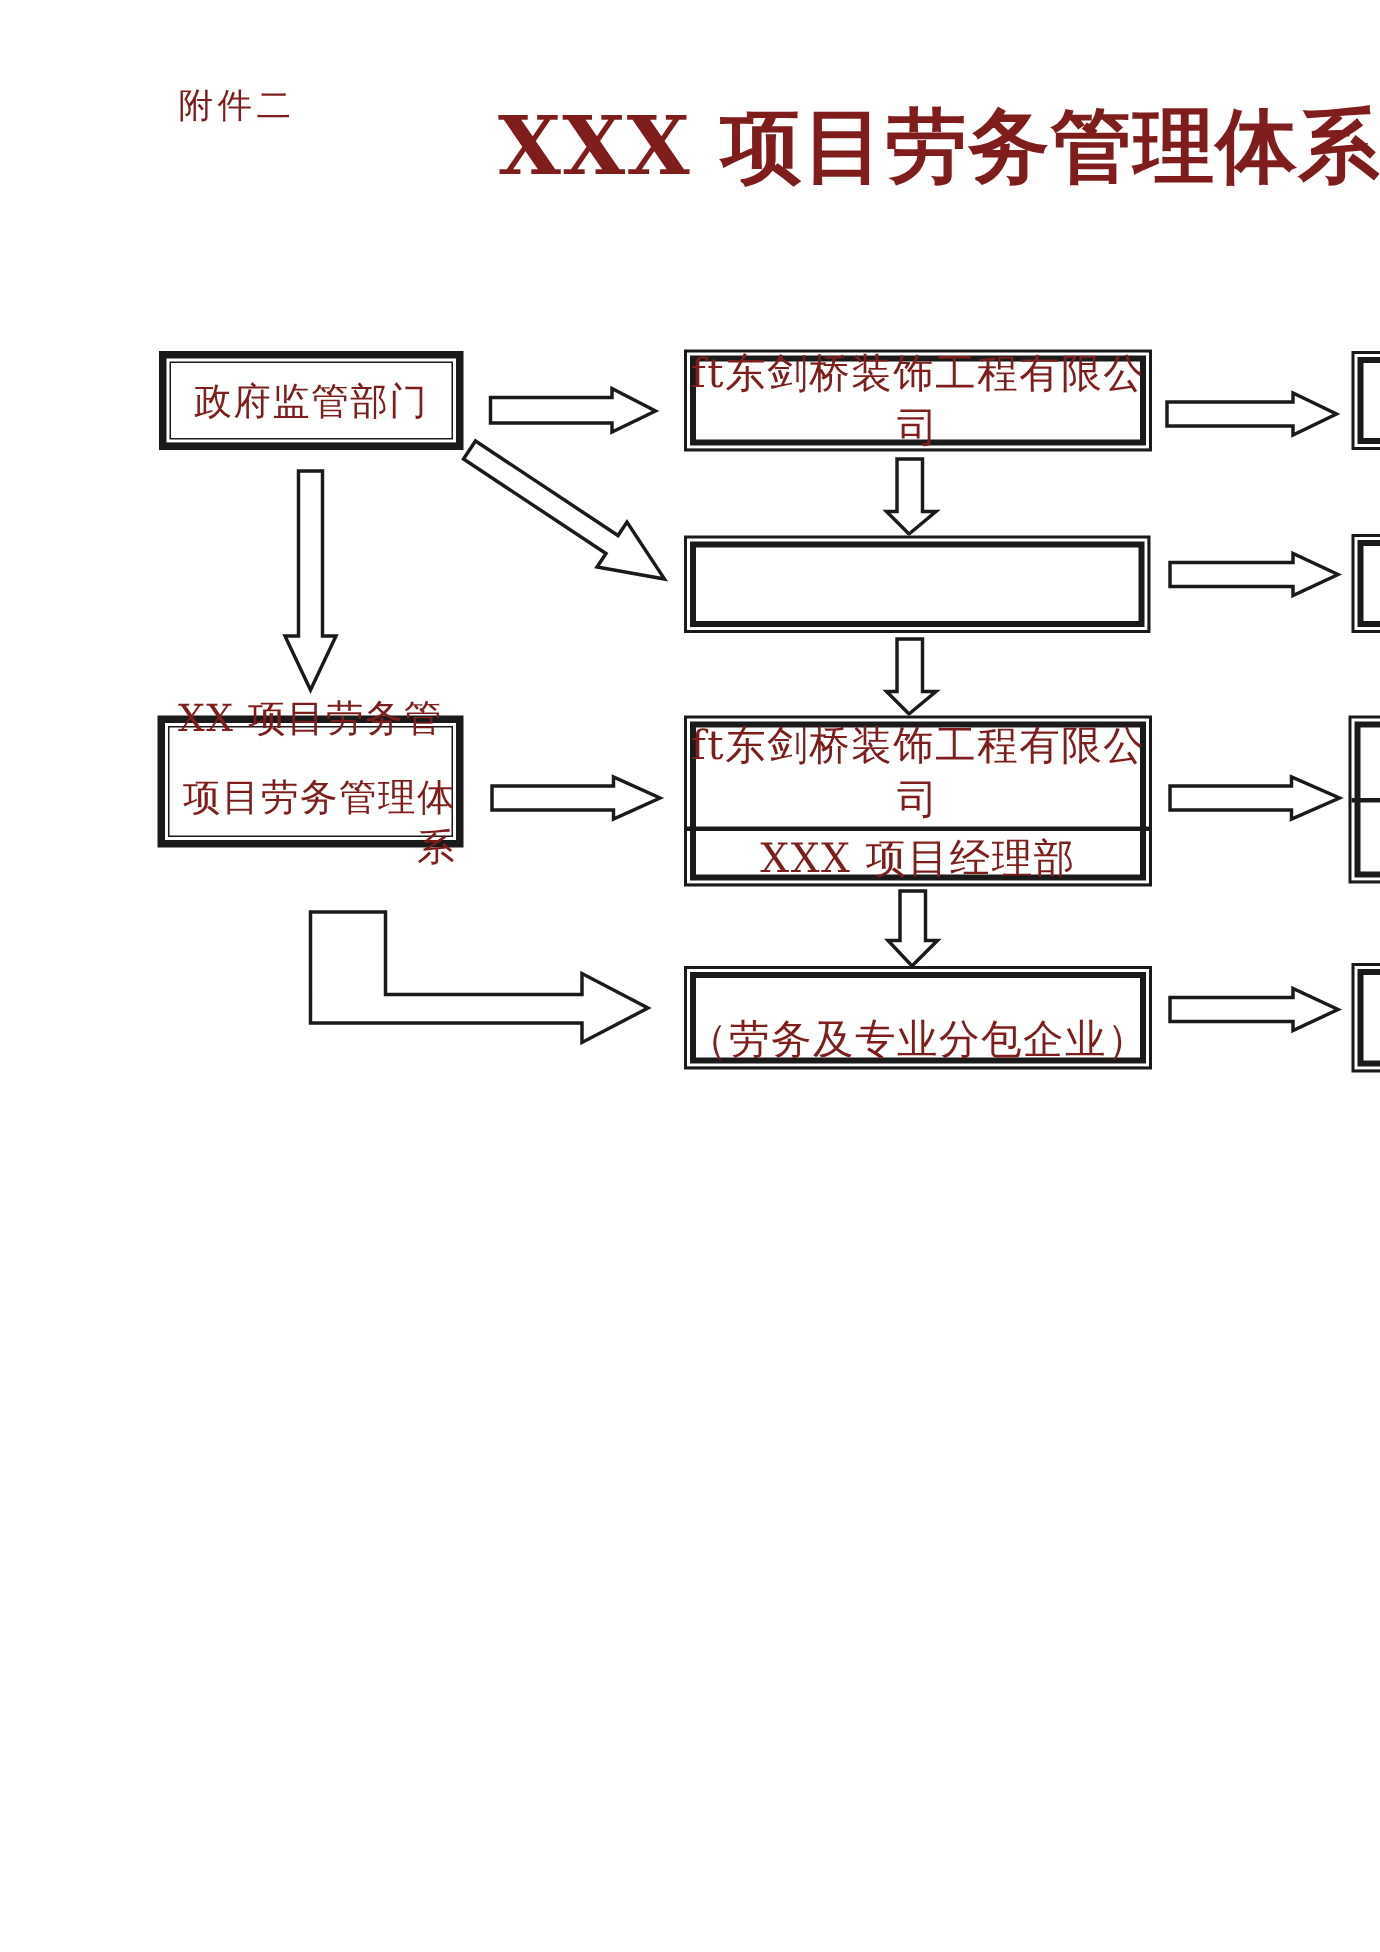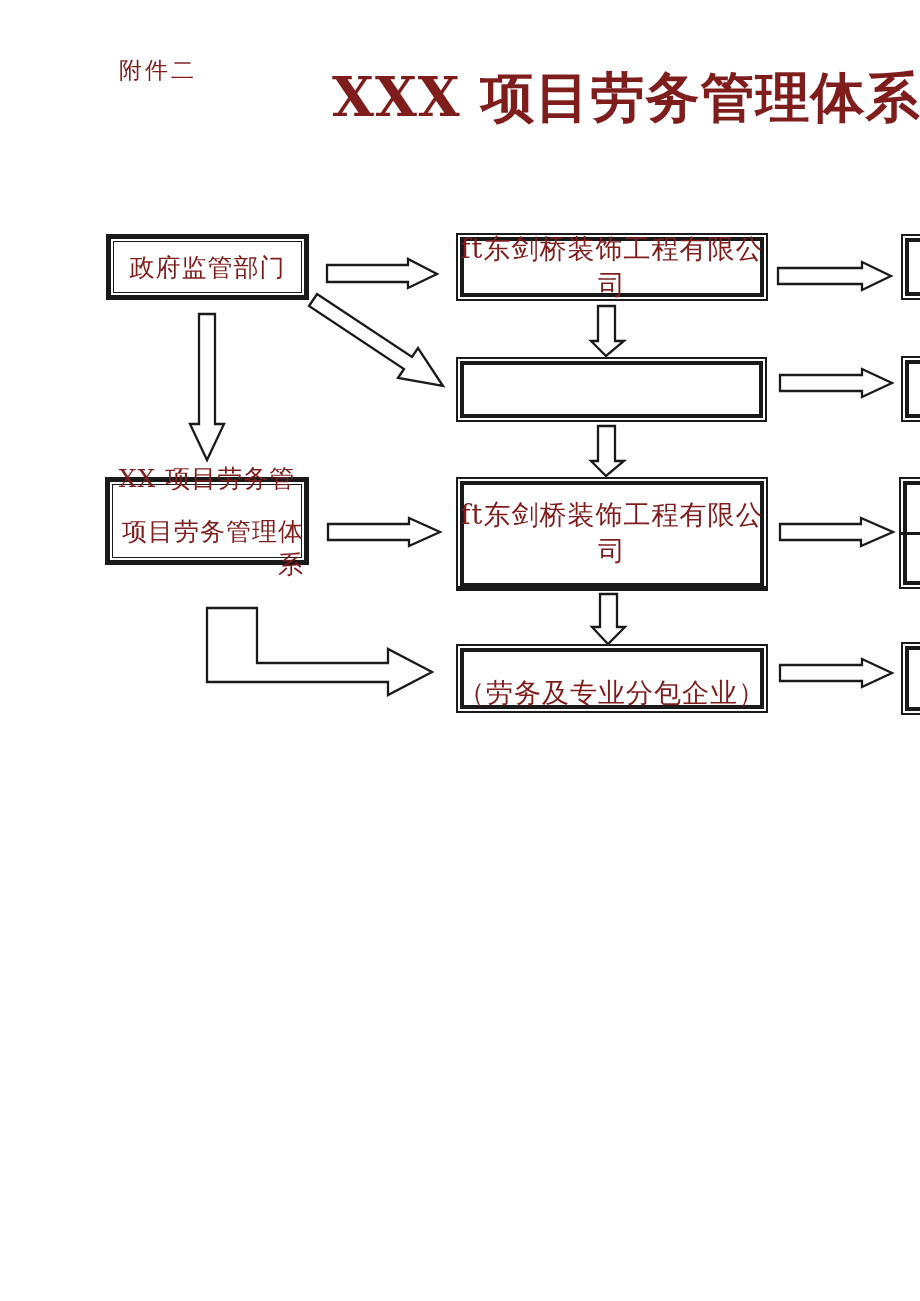--- a/index.html
+++ b/index.html
@@ -81,20 +81,23 @@
 
   <div class="abs box-heavy two-line" style="left:105px;top:477px;width:204px;height:88px;">
     <span>XX 项目劳务管</span>
     <span>项目劳务管理体系</span>
   </div>
 
   <div class="abs box-light stacked" style="left:456px;top:477px;width:312px;height:114px;">
     <div class="row divided">
       <span>ft东剑桥装饰工程有限公司</span>
     </div>
+    <div class="row">
+      <span>XXX 项目经理部</span>
+    </div>
   </div>
 
   <div class="abs box-light" style="left:456px;top:644px;width:312px;height:69px;align-items:flex-end;">
     <span>（劳务及专业分包企业）</span>
   </div>
 
   <div class="abs box-light" style="left:901px;top:234px;width:44px;height:66px;"></div>
   <div class="abs box-light" style="left:901px;top:356px;width:44px;height:66px;"></div>
   <div class="abs box-light stacked" style="left:899px;top:477px;width:46px;height:112px;">
     <div class="row divided"></div>

